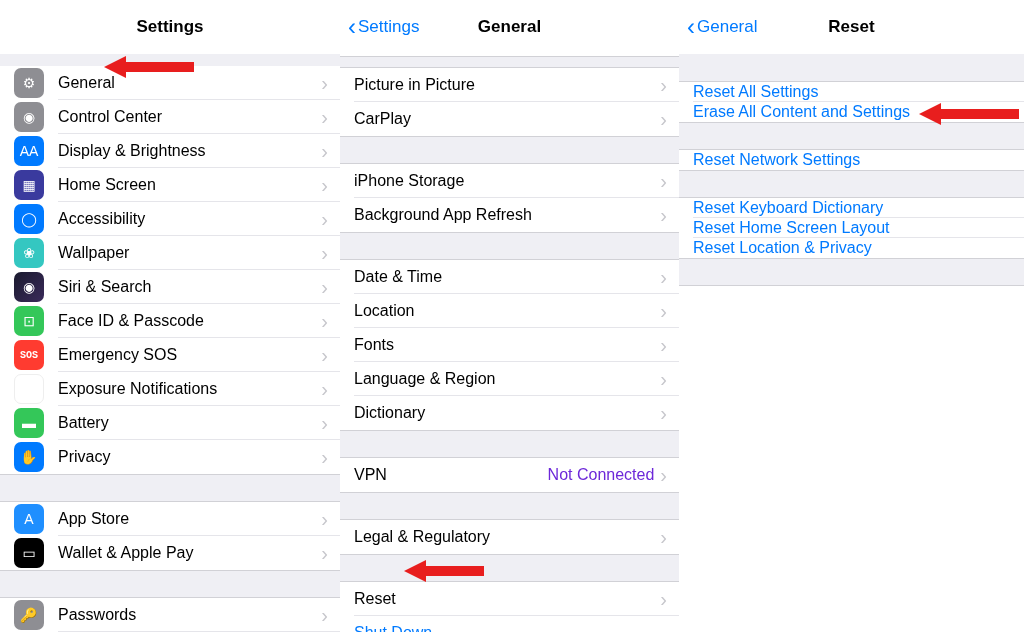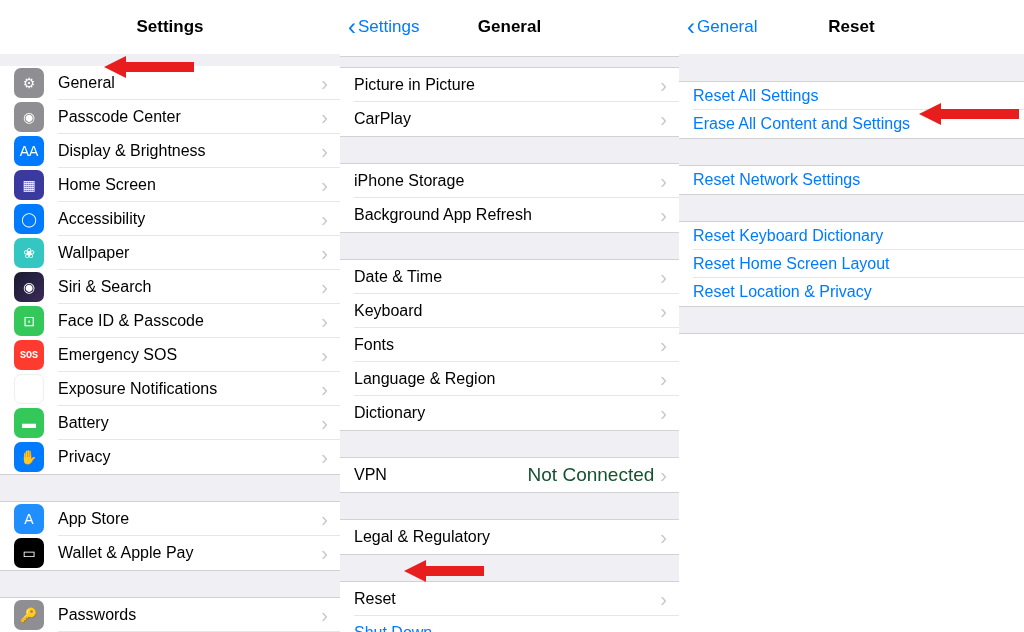--- a/index.html
+++ b/index.html
@@ -15,28 +15,28 @@
   .navbar .title { font-size: 17px; font-weight: 600; color: #000; }
   .navbar .back { position: absolute; left: 8px; display: flex; align-items: center; color: #007aff; font-size: 17px; cursor: pointer; }
   .navbar .chev { font-size: 24px; line-height: 1; margin-right: 2px; font-weight: 300; }
 
   .group-gap { background: #efeff4; height: 22px; border-top: 1px solid #d1d1d6; border-bottom: 1px solid #d1d1d6; }
   .group-gap.first { border-top: none; }
 
   .row { display: flex; align-items: center; height: 34px; padding-left: 14px; background: #fff; position: relative; cursor: pointer; }
   .row .icon { width: 30px; height: 30px; border-radius: 7px; margin-right: 14px; display: flex; align-items: center; justify-content: center; flex-shrink: 0; color: #fff; font-size: 16px; }
   .row .label { flex: 1; font-size: 16px; color: #000; }
-  .row .value { font-size: 19px; color: #14532d; margin-right: 6px; }
+  .row .value { font-size: 16px; color: #6d28d9; margin-right: 6px; }
   .row .chevron { color: #c7c7cc; font-size: 20px; margin-right: 12px; font-weight: 300; }
   .row.linkblue .label { color: #007aff; }
   .row::after { content: ""; position: absolute; left: 58px; right: 0; bottom: 0; height: 1px; background: #e5e5ea; }
   .pane2 .row::after, .pane3 .row::after { left: 14px; }
   .row.last::after { display: none; }
 
-  .pane3 .row { height: 28px; justify-content: flex-end; }
+  .pane3 .row { height: 20px; justify-content: flex-end; }
   .pane3 .row .label { color: #007aff; }
 
   
   .ic-gear    { background: #8e8e93; }
   .ic-control { background: #8e8e93; }
   .ic-display { background: #007aff; }
   .ic-home    { background: #3a3a9e; }
   .ic-access  { background: #007aff; }
   .ic-wall    { background: #34c7c1; }
   .ic-siri    { background: linear-gradient(135deg,#1a1a2e,#3a2a5a); }
@@ -68,21 +68,21 @@
   </div>
   <div id="pane1-body">
       <div class="pane-top-gap" style="height: 12px;"></div>
       <div class="row">
         <div class="icon ic-gear" style="font-size: 14px;">⚙</div>
         <div class="label">General</div>
         <div class="chevron">›</div>
       </div>
       <div class="row">
         <div class="icon ic-control" style="font-size: 14px;">◉</div>
-        <div class="label">Passcode Center</div>
+        <div class="label">Control Center</div>
         <div class="chevron">›</div>
       </div>
       <div class="row">
         <div class="icon ic-display" style="font-size: 14px;">AA</div>
         <div class="label">Display &amp; Brightness</div>
         <div class="chevron">›</div>
       </div>
       <div class="row">
         <div class="icon ic-home" style="font-size: 14px;">▦</div>
         <div class="label">Home Screen</div>
@@ -184,21 +184,21 @@
       <div class="row last">
         <div class="label">Background App Refresh</div>
         <div class="chevron">›</div>
       </div>
       <div class="group-gap" style="height: 28px;"></div>
       <div class="row">
         <div class="label">Date &amp; Time</div>
         <div class="chevron">›</div>
       </div>
       <div class="row">
-        <div class="label">Keyboard</div>
+        <div class="label">Location</div>
         <div class="chevron">›</div>
       </div>
       <div class="row">
         <div class="label">Fonts</div>
         <div class="chevron">›</div>
       </div>
       <div class="row">
         <div class="label">Language &amp; Region</div>
         <div class="chevron">›</div>
       </div>

